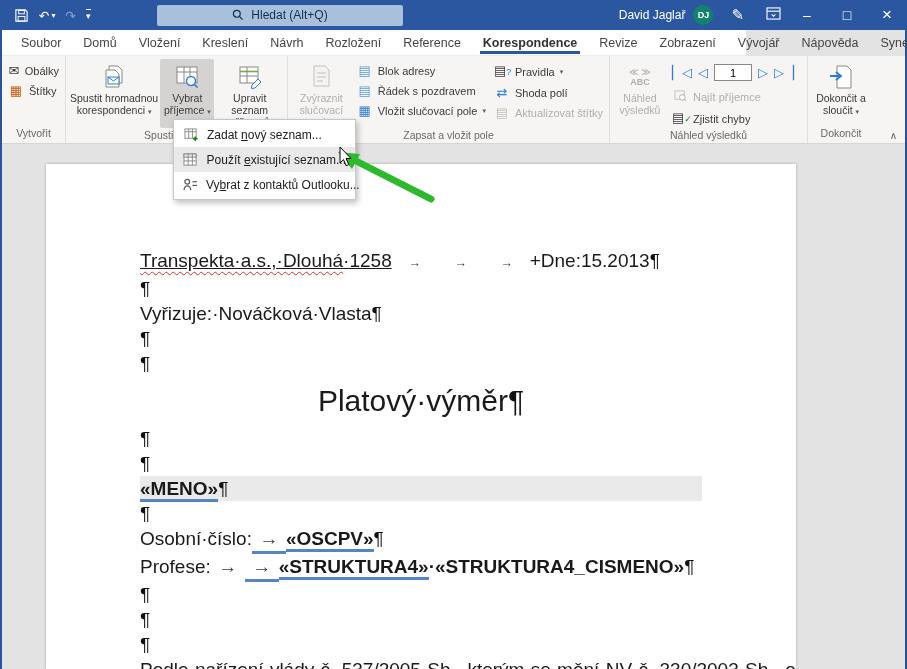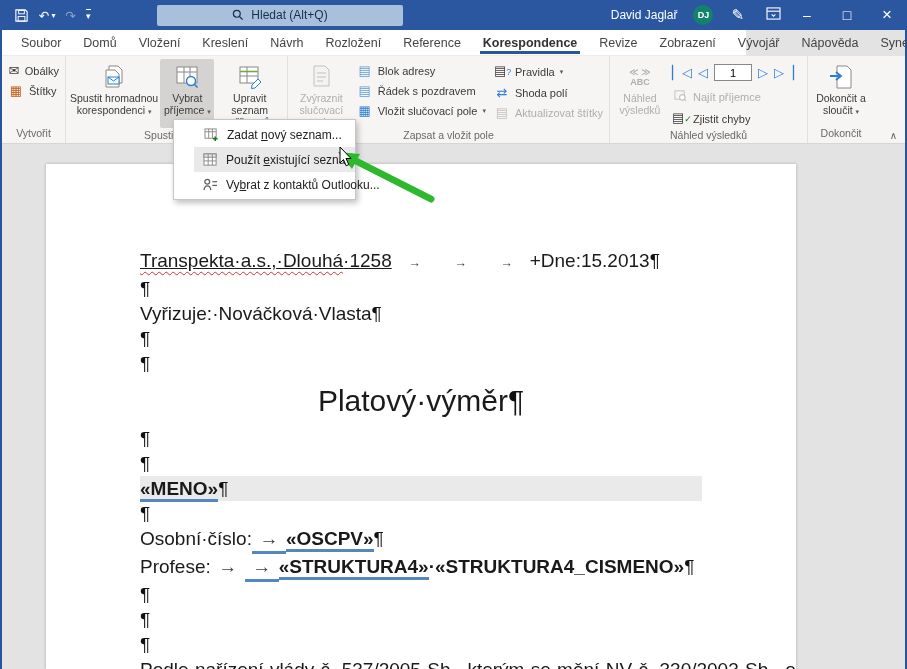--- a/index.html
+++ b/index.html
@@ -13,21 +13,21 @@
     display:flex; align-items:center; color:#fff; font-size:12.5px; }
   .qat { display:flex; align-items:center; gap:10px; padding-left:14px; width:115px; }
   .qat .qbtn { display:inline-flex; align-items:center; color:#fff; cursor:default; }
   .qat .dim { opacity:.45; }
   .caret-s { font-size:8px; margin-left:2px; }
   .qat-more { font-size:9px; border-top:1.5px solid #fff; padding-top:1px; }
   .doc-title { width:180px; text-align:center; white-space:nowrap; }
   .searchbox { width:246px; height:21px; background:#a9c0dd; border-radius:2px; margin-left:42px;
     display:flex; align-items:center; justify-content:center; gap:7px; color:#14304f; font-size:12px; }
   .tb-right { margin-left:auto; display:flex; align-items:center; height:100%; }
-  .username { font-size:12px; margin-right:16px; white-space:nowrap; }
+  .username { font-size:12px; margin-right:8px; white-space:nowrap; }
   .avatar { width:20px; height:20px; border-radius:50%; background:#12826c; color:#fff; font-size:9px;
     display:flex; align-items:center; justify-content:center; font-weight:bold; margin-right:18px; }
   .inkpen { font-size:15px; margin-right:22px; }
   .ribopt { margin-right:6px; }
   .winctl { width:40px; height:30px; display:flex; align-items:center; justify-content:center; font-size:14px; }
   .winctl.close { font-size:17px; }
 
   
   .tabrow { position:absolute; left:0; top:30px; width:744px; height:26px; background:#fff;
     display:flex; align-items:stretch; border-bottom:1px solid #ececec; }
@@ -73,21 +73,21 @@
   .seg.fu { border-bottom:3px solid #5585c2; }
   .seg.tab { display:inline-block; width:46px; text-align:center; color:#3a3a3a; }
   .seg.tabs { display:inline-block; width:34px; text-align:center; color:#3a3a3a; }
   .seg.p { color:#111; }
   .seg.tri { display:inline-block; width:13px; margin-left:-13px; font-size:13px; }
 
   
   .menu { position:absolute; left:171px; top:119px; width:183px; background:#fff;
     border:1px solid #c6c6c6; box-shadow:2px 3px 6px rgba(0,0,0,.25); padding:2px 0; z-index:40; }
   .menu-item { height:25px; display:flex; align-items:center; gap:8px; padding:0 9px;
-    font-size:12px; color:#212121; white-space:nowrap;margin-left:20px; }
+    font-size:12px; color:#212121; white-space:nowrap; }
   .menu-item.hover { background:#e9e9e9; }
   .mi-icon { width:16px; display:flex; justify-content:center; }
 
   .overlay { position:absolute; left:0; top:0; z-index:50; pointer-events:none; }
 </style>
 </head>
 <body>
 
 <div class="window">
 

